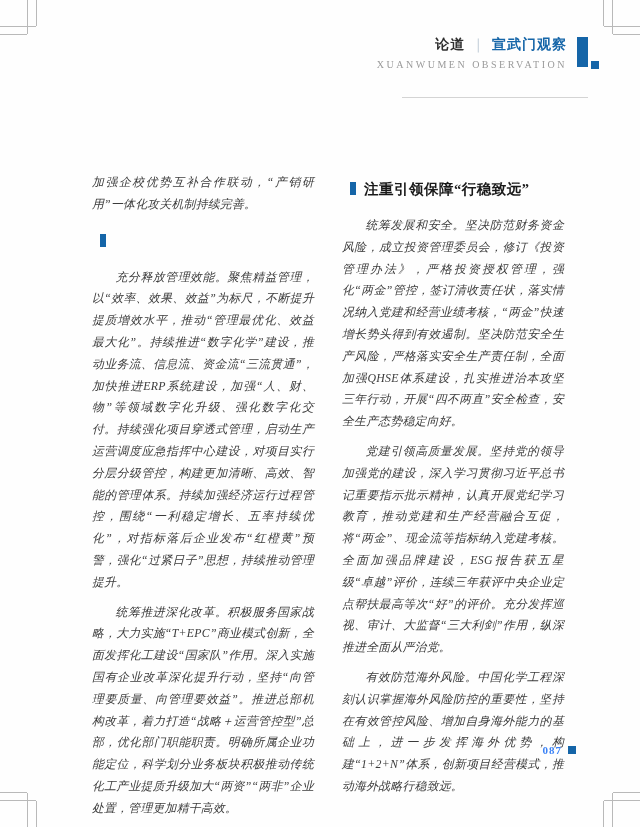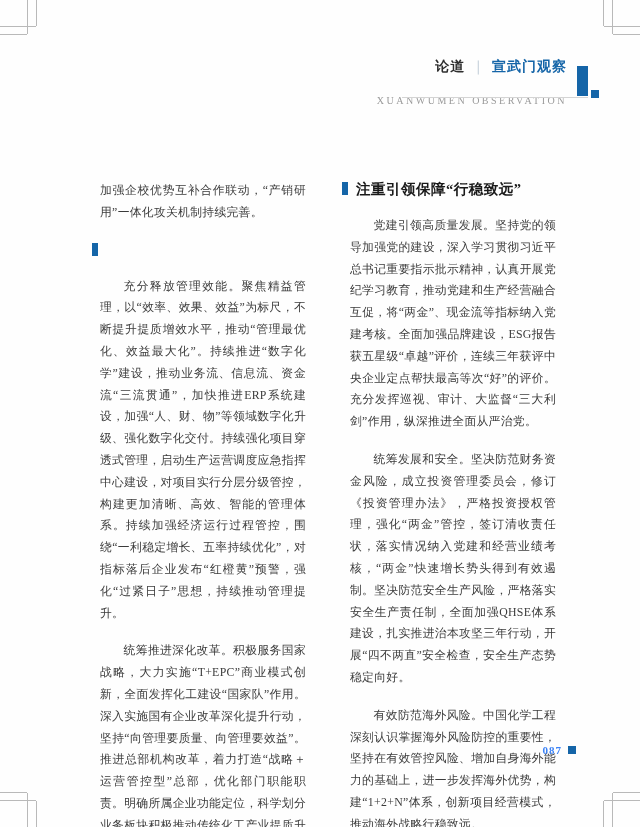--- a/index.html
+++ b/index.html
@@ -23,39 +23,39 @@
   .m-bl-h1{left:0;top:800px;width:36px;height:1px;}
   .m-bl-v2{left:27px;top:793px;width:1px;height:34px;}
   .m-bl-h2{left:0;top:792px;width:27px;height:1px;}
   
   .m-br-v1{left:603px;top:801px;width:1px;height:26px;}
   .m-br-h1{left:604px;top:800px;width:36px;height:1px;}
   .m-br-v2{left:612px;top:793px;width:1px;height:34px;}
   .m-br-h2{left:613px;top:792px;width:27px;height:1px;}
 
   
-  .header{position:absolute;top:58px;right:40px;display:flex;align-items:center;}
+  .header{position:absolute;top:36px;right:40px;display:flex;align-items:flex-start;}
   .header-text{text-align:right;margin-right:10px;}
   .header-row{font-size:14px;font-weight:bold;letter-spacing:1px;white-space:nowrap;}
   .header-section{color:#2e2e2e;}
   .header-div{color:#b9c6d2;font-weight:normal;margin:0 6px;}
   .header-title{color:#1565a8;}
-  .header-sub{margin-top:19px;font-size:10px;color:#9a9a9a;letter-spacing:2.5px;white-space:nowrap;}
+  .header-sub{margin-top:5px;font-size:10px;color:#9a9a9a;letter-spacing:2.5px;white-space:nowrap;}
   .logo{position:relative;width:23px;height:33px;margin-top:1px;}
   .logo .bar{position:absolute;left:0;top:0;width:11px;height:30px;background:#1565a8;}
   .logo .dot{position:absolute;left:14px;top:24px;width:8px;height:8px;background:#1565a8;}
   .header-rule{position:absolute;top:97px;left:402px;width:186px;height:1px;background:#d4d4d4;}
 
   
   .columns{position:absolute;top:164px;left:84px;width:488px;display:flex;gap:12px;}
   .col{width:238px;color:#3b3b3b;font-size:11.8px;line-height:21.8px;
        text-align:justify;text-justify:inter-ideograph;letter-spacing:0.3px;}
-  .para{margin:16px;}
+  .para{margin:8px;font-style:italic;}
   .para.indent{text-indent:2em;}
-  .sec-heading{margin:15px 0 16px 8px;font-size:14.5px;font-weight:bold;color:#191919;
+  .sec-heading{margin:15px 0 16px 16px;font-size:14.5px;font-weight:bold;color:#191919;
                letter-spacing:0.5px;line-height:20px;white-space:nowrap;}
   .bullet{display:inline-block;width:6px;height:13px;background:#1565a8;margin-right:8px;
           vertical-align:-1px;}
 
   
   .folio{position:absolute;top:744px;right:64px;display:flex;align-items:center;}
   .folio-num{font-size:11px;font-weight:bold;color:#3b82f6;letter-spacing:1px;}
   .folio-sq{width:8px;height:8px;background:#1565a8;margin-left:6px;}
 </style>
 </head>
@@ -96,22 +96,22 @@
 
   <div class="columns">
     <div class="col" id="col-left">
         <p class="para">加强企校优势互补合作联动，“产销研用”一体化攻关机制持续完善。</p>
         <div class="sec-heading"><span class="bullet"></span></div>
         <p class="para indent">充分释放管理效能。聚焦精益管理，以“效率、效果、效益”为标尺，不断提升提质增效水平，推动“管理最优化、效益最大化”。持续推进“数字化学”建设，推动业务流、信息流、资金流“三流贯通”，加快推进ERP系统建设，加强“人、财、物”等领域数字化升级、强化数字化交付。持续强化项目穿透式管理，启动生产运营调度应急指挥中心建设，对项目实行分层分级管控，构建更加清晰、高效、智能的管理体系。持续加强经济运行过程管控，围绕“一利稳定增长、五率持续优化”，对指标落后企业发布“红橙黄”预警，强化“过紧日子”思想，持续推动管理提升。</p>
         <p class="para indent">统筹推进深化改革。积极服务国家战略，大力实施“T+EPC”商业模式创新，全面发挥化工建设“国家队”作用。深入实施国有企业改革深化提升行动，坚持“向管理要质量、向管理要效益”。推进总部机构改革，着力打造“战略＋运营管控型”总部，优化部门职能职责。明确所属企业功能定位，科学划分业务板块积极推动传统化工产业提质升级加大“两资”“两非”企业处置，管理更加精干高效。</p>
       </div>
     <div class="col" id="col-right">
         <div class="sec-heading"><span class="bullet"></span><span>注重引领保障“行稳致远”</span></div>
+        <p class="para indent">统筹发展和安全。坚决防范财务资金风险，成立投资管理委员会，修订《投资管理办法》，严格投资授权管理，强化“两金”管控，签订清收责任状，落实情况纳入党建和经营业绩考核，“两金”快速增长势头得到有效遏制。坚决防范安全生产风险，严格落实安全生产责任制，全面加强QHSE体系建设，扎实推进治本攻坚三年行动，开展“四不两直”安全检查，安全生产态势稳定向好。</p>
         <p class="para indent">党建引领高质量发展。坚持党的领导加强党的建设，深入学习贯彻习近平总书记重要指示批示精神，认真开展党纪学习教育，推动党建和生产经营融合互促，将“两金”、现金流等指标纳入党建考核。全面加强品牌建设，ESG报告获五星级“卓越”评价，连续三年获评中央企业定点帮扶最高等次“好”的评价。充分发挥巡视、审计、大监督“三大利剑”作用，纵深推进全面从严治党。</p>
-        <p class="para indent">统筹发展和安全。坚决防范财务资金风险，成立投资管理委员会，修订《投资管理办法》，严格投资授权管理，强化“两金”管控，签订清收责任状，落实情况纳入党建和经营业绩考核，“两金”快速增长势头得到有效遏制。坚决防范安全生产风险，严格落实安全生产责任制，全面加强QHSE体系建设，扎实推进治本攻坚三年行动，开展“四不两直”安全检查，安全生产态势稳定向好。</p>
         <p class="para indent">有效防范海外风险。中国化学工程深刻认识掌握海外风险防控的重要性，坚持在有效管控风险、增加自身海外能力的基础上，进一步发挥海外优势，构建“1+2+N”体系，创新项目经营模式，推动海外战略行稳致远。</p>
       </div>
   </div>
 
   <div class="folio">
     <span class="folio-num">087</span>
     <span class="folio-sq"></span>
   </div>
 
 </div>

